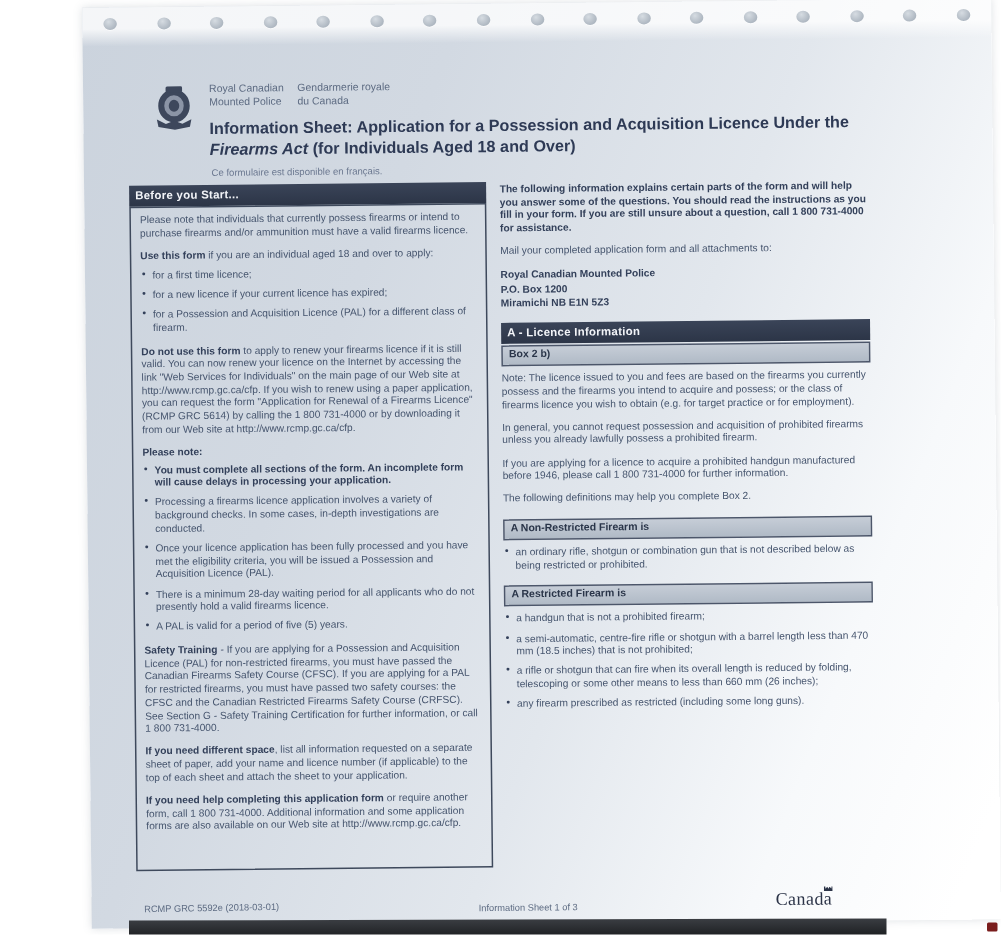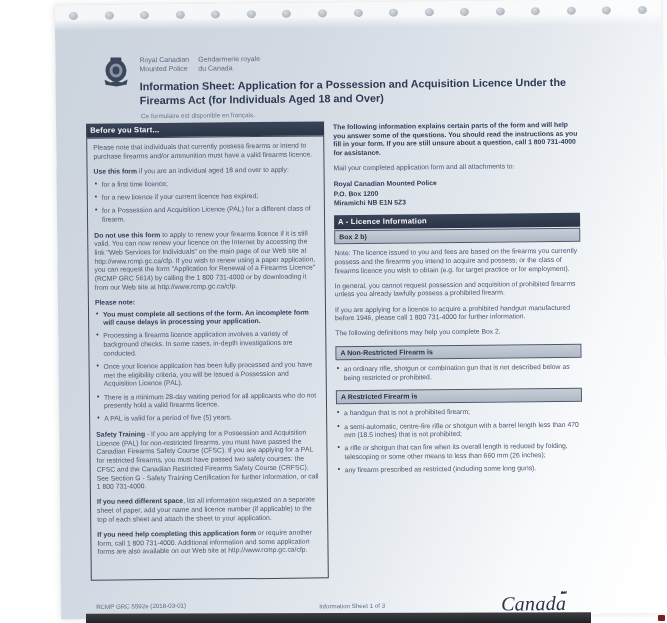--- a/index.html
+++ b/index.html
@@ -20,21 +20,21 @@
         background:radial-gradient(circle at 38% 32%, #d6dce2 0%, #aeb7c1 70%, #c3cad2 100%);
         box-shadow:0 0.5px 0 rgba(255,255,255,.8);}
 
   
   .hdr{position:absolute;left:30px;top:48px;width:545px;}
   .crest{position:absolute;left:17px;top:3px;width:27px;height:32px;}
   .orgnames{position:absolute;left:54px;top:4px;display:flex;gap:9px;
             font-size:7px;line-height:1.25;color:#5d6b82;}
   .title{position:absolute;left:54px;top:27px;width:460px;
          font-size:10.8px;font-weight:bold;color:#2e3a55;line-height:1.32;}
-  .title .it{}
+  .title .it{font-style:italic;}
   .fr-note{position:absolute;left:55px;top:60px;font-size:6.4px;color:#6b7890;}
 
   
   .cols{position:absolute;left:30px;top:119px;width:548px;display:flex;gap:9px;
         font-size:6.8px;line-height:1.28;color:#46556e;}
   .col-left{width:238px;}
   .col-right{width:246px;}
 
   .bar-dark{background:linear-gradient(#3a4458,#2c3547);color:#f2f4f8;font-weight:bold;
             font-size:7.6px;padding:2px 4px 2.5px 4px;letter-spacing:.2px;}
@@ -50,22 +50,22 @@
   .bar-gray{background:linear-gradient(#c6cdd7,#b0bac6);border:0.8px solid #4c566a;
             color:#2a3549;font-weight:bold;font-size:7px;padding:1.5px 4px;margin:7px 0 5px 0;}
   .addr{font-weight:bold;color:#33405a;margin:0 0 8px 0;line-height:1.35;}
   .section-gap{margin-top:8px;}
 
   
   .pfoot{position:absolute;left:30px;top:592px;width:548px;height:22px;
          font-size:6.2px;color:#5d6b82;}
   .f-left{position:absolute;left:5px;top:6px;transform:rotate(-0.4deg);}
   .f-center{position:absolute;left:228px;top:8px;}
-  .wordmark{position:absolute;left:410px;top:0;font-family:"Liberation Serif", serif;
-            font-size:20px;color:#2b3347;letter-spacing:.3px;font-style:italic;}
+  .wordmark{position:absolute;left:426px;top:0;font-family:"Liberation Serif", serif;
+            font-size:12px;color:#2b3347;letter-spacing:.3px;}
   .flag{position:absolute;right:-0.5px;top:-1.5px;width:6px;height:3.5px;background:#2b3347;
         clip-path:polygon(0 0,16% 0,16% 55%,38% 20%,50% 55%,62% 20%,84% 55%,84% 0,100% 0,100% 100%,0 100%);}
 
   
   .table-edge{position:absolute;left:86px;top:613px;width:505px;height:11px;
               background:linear-gradient(#3a3d42,#1e2023);transform:rotate(-0.15deg);}
   .red-speck{position:absolute;left:658px;top:615px;width:7px;height:6px;background:#7a1d1d;
              border-radius:1px;}
 </style>
 </head>

